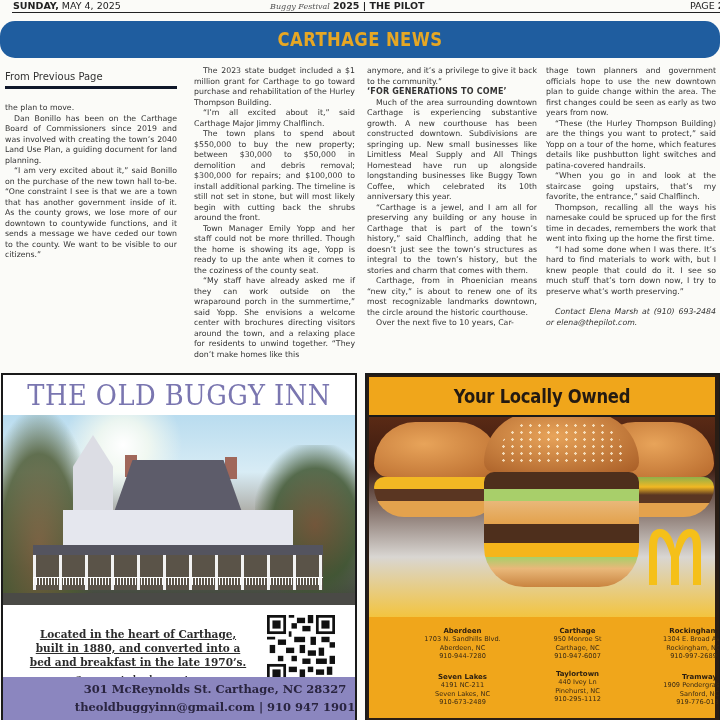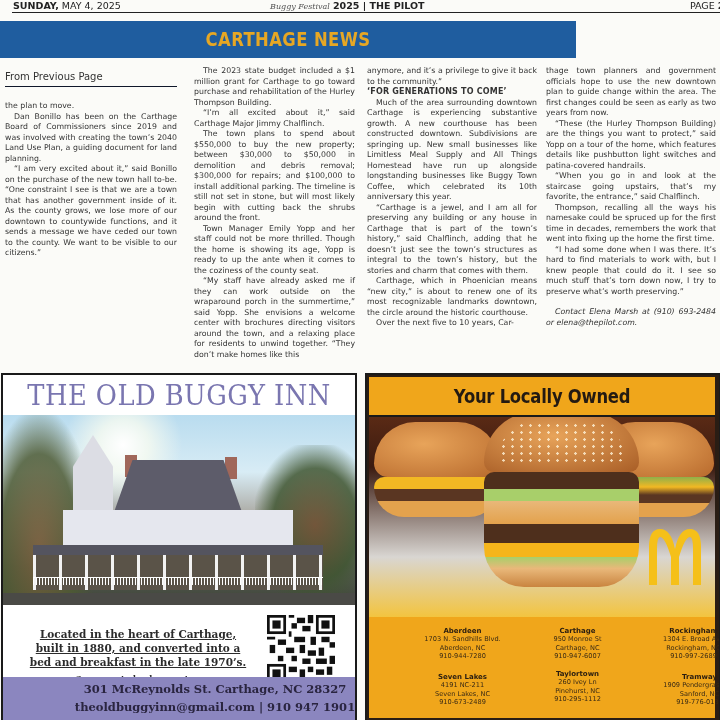--- a/index.html
+++ b/index.html
@@ -3,30 +3,30 @@
 <meta charset="utf-8">
 <style>
   html,body{margin:0;padding:0;}
   body{width:720px;height:720px;overflow:hidden;background:#fbfbf8;font-family:"DejaVu Sans",sans-serif;color:#2a2a2a;position:relative;}
   .topbar{position:absolute;left:12px;top:0;width:720px;height:12px;border-bottom:1.5px solid #222;font-size:9.5px;line-height:11px;color:#222;}
   .topbar .left{position:absolute;left:1px;top:0;}
   .topbar .left b{font-weight:bold;}
   .topbar .center{position:absolute;left:258px;top:0;font-weight:bold;}
   .topbar .center i{font-family:"DejaVu Serif",serif;font-weight:normal;font-size:8px;color:#555;margin-right:3px;}
   .topbar .right{position:absolute;right:1px;top:0;}
-  .banner{position:absolute;left:0;top:21px;width:576px;height:37px;background:#1f5d9f;}
+  .banner{position:absolute;left:0;top:21px;width:720px;height:37px;background:#1f5d9f;border-radius:15px;}
   .banner span{display:block;text-align:center;font-family:"DejaVu Sans",sans-serif;font-weight:bold;font-size:20px;color:#e6a724;line-height:37px;letter-spacing:0.5px;transform:scaleX(0.82);}
   .col{position:absolute;top:66px;font-size:7.8px;line-height:10.5px;text-align:justify;color:#333;}
   .col p{margin:0;text-indent:9px;}
   .col p.noindent{text-indent:0;}
   .c1{left:5px;width:172px;}
   .c2{left:194px;width:161px;}
   .c3{left:367px;width:170px;}
   .c4{left:546px;width:170px;}
-  .fromprev{font-size:10px;line-height:12px;border-bottom:1px solid #0f172a;padding:5px 0 3px 0;margin-bottom:14px;color:#333;}
+  .fromprev{font-size:10px;line-height:12px;border-bottom:3px solid #0f172a;padding:5px 0 3px 0;margin-bottom:14px;color:#333;}
   .subhead{font-weight:bold;font-size:8px;margin:10px 0 1px 0;text-indent:0 !important;letter-spacing:0.2px;}
   .gap{height:10px;}
   .contact{font-style:italic;}
   
   .ad-inn{position:absolute;left:1px;top:373px;width:352px;height:345px;border:2px solid #1a1a1a;background:#fff;overflow:hidden;}
   .inn-title{height:40px;text-align:center;font-family:"DejaVu Serif",serif;font-size:28px;color:#7a76b0;line-height:42px;letter-spacing:0.5px;transform:scaleX(0.92);}
   .inn-photo{position:absolute;left:0;top:40px;width:352px;height:190px;background:linear-gradient(180deg,#b9dcef 0%,#d8ecf5 30%,#a6a29a 55%,#5b5e57 80%,#3c4436 100%);overflow:hidden;}
   .inn-photo .tree-l{position:absolute;left:0;top:0;width:90px;height:190px;background:radial-gradient(ellipse at 40% 70%,#7a5d3a 0%,#4d5a33 50%,transparent 75%);opacity:0.85;}
   .inn-photo .tree-r{position:absolute;right:0;top:30px;width:100px;height:160px;background:radial-gradient(ellipse at 60% 50%,#6b4a2b 0%,#3f5530 50%,transparent 75%);opacity:0.85;}
   .inn-photo .sun{position:absolute;left:60px;top:-30px;width:120px;height:120px;border-radius:50%;background:radial-gradient(circle,#ffffff 0%,rgba(255,255,240,0.7) 30%,rgba(255,255,255,0) 70%);}
@@ -87,21 +87,21 @@
   <p>The town plans to spend about $550,000 to buy the new property; between $30,000 to $50,000 in demolition and debris removal; $300,000 for repairs; and $100,000 to install additional parking. The timeline is still not set in stone, but will most likely begin with cutting back the shrubs around the front.</p>
   <p>Town Manager Emily Yopp and her staff could not be more thrilled. Though the home is showing its age, Yopp is ready to up the ante when it comes to the coziness of the county seat.</p>
   <p>“My staff have already asked me if they can work outside on the wraparound porch in the summertime,” said Yopp. She envisions a welcome center with brochures directing visitors around the town, and a relaxing place for residents to unwind together. “They don’t make homes like this</p>
 </div>
 
 <div class="col c3">
   <p class="noindent">anymore, and it’s a privilege to give it back to the community.”</p>
   <p class="subhead">‘FOR GENERATIONS TO COME’</p>
   <p>Much of the area surrounding downtown Carthage is experiencing substantive growth. A new courthouse has been constructed downtown. Subdivisions are springing up. New small businesses like Limitless Meal Supply and All Things Homestead have run up alongside longstanding businesses like Buggy Town Coffee, which celebrated its 10th anniversary this year.</p>
   <p>“Carthage is a jewel, and I am all for preserving any building or any house in Carthage that is part of the town’s history,” said Chalflinch, adding that he  doesn’t just see the town’s structures as integral to the town’s history, but the stories and charm that comes with them.</p>
-  <p>Carthage, which in Phoenician means “new city,” is about to renew one of its most recognizable landmarks downtown, the circle around the historic courthouse.</p>
+  <p>Carthage, from in Phoenician means “new city,” is about to renew one of its most recognizable landmarks downtown, the circle around the historic courthouse.</p>
   <p>Over the next five to 10 years, Car-</p>
 </div>
 
 <div class="col c4">
   <p class="noindent">thage town planners and government officials hope to use the new downtown plan to guide change within the area. The first changes could be seen as early as two years from now.</p>
   <p>“These (the Hurley Thompson Building) are the things you want to protect,” said Yopp on a tour of the home, which features details like pushbutton light switches and patina-covered handrails.</p>
   <p>“When you go in and look at the staircase going upstairs, that’s my favorite, the entrance,” said Chalflinch.</p>
   <p>Thompson, recalling all the ways his namesake could be spruced up for the first time in decades, remembers the work that went into fixing up the home the first time.</p>
   <p>“I had some done when I was there. It’s hard to find materials to work with, but I knew people that could do it. I see so much stuff that’s torn down now, I try to preserve what’s worth preserving.”</p>
   <div class="gap"></div>
@@ -216,21 +216,21 @@
       <div>910-997-2689</div>
     </div>
     <div class="loc" style="left:0;top:56px">
       <b>Seven Lakes</b>
       <div>4191 NC-211</div>
       <div>Seven Lakes, NC</div>
       <div>910-673-2489</div>
     </div>
     <div class="loc" style="left:115px;top:53px">
       <b>Taylortown</b>
-      <div>260 Ivey Ln</div>
+      <div>440 Ivey Ln</div>
       <div>Pinehurst, NC</div>
       <div>910-295-1112</div>
     </div>
     <div class="loc" style="left:237px;top:56px">
       <b>Tramway</b>
       <div>1909 Pendergrass Rd.</div>
       <div>Sanford, NC</div>
       <div>919-776-0133</div>
     </div>
   </div>

